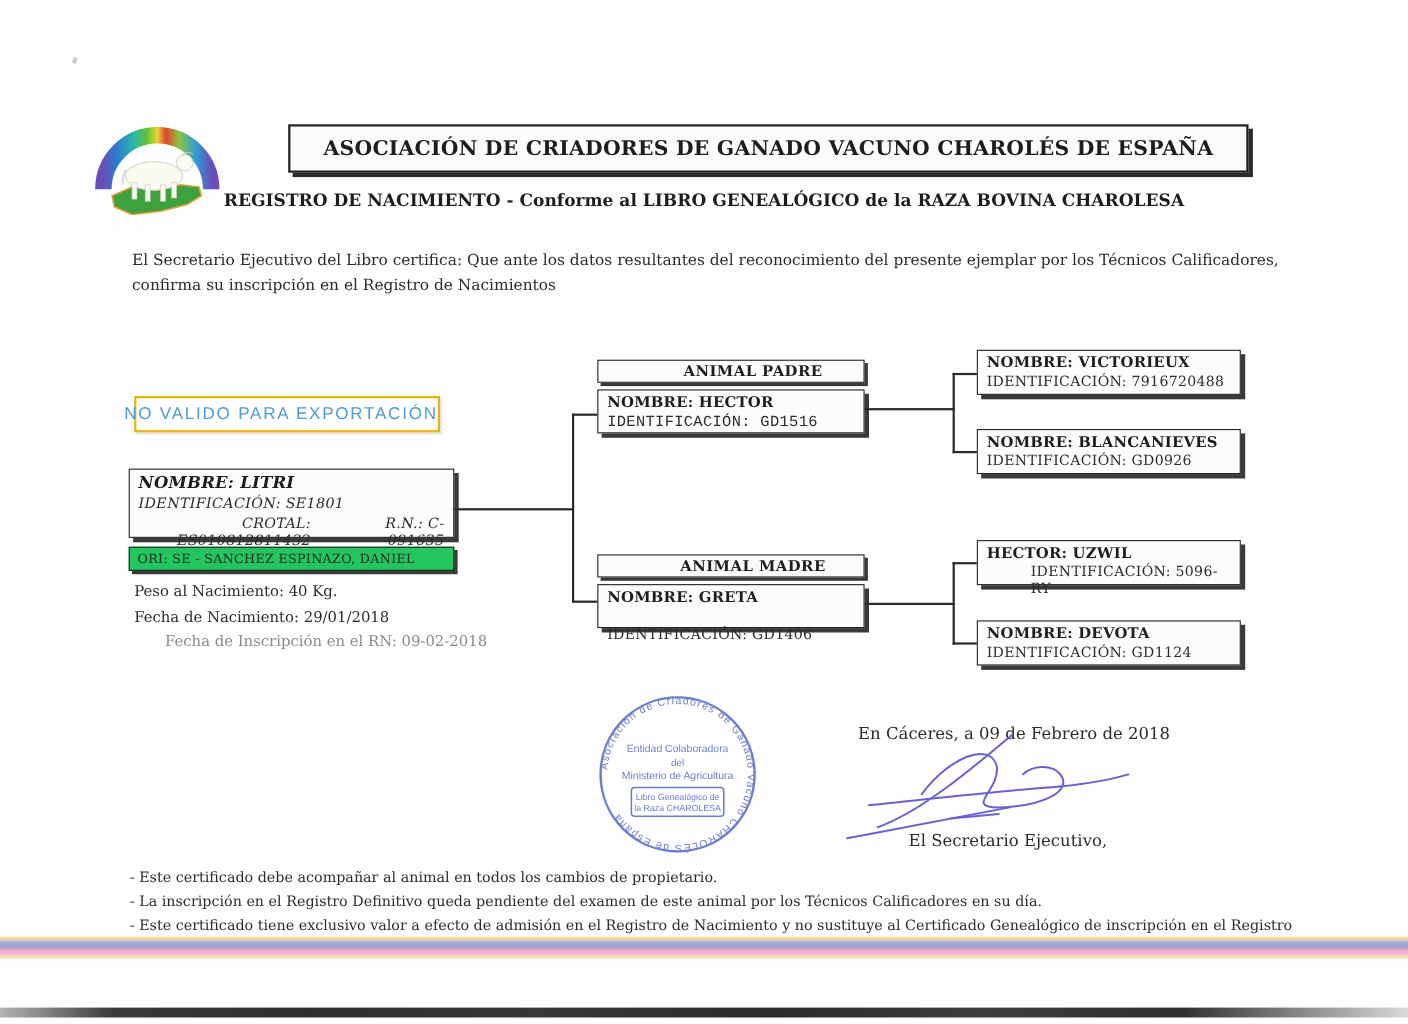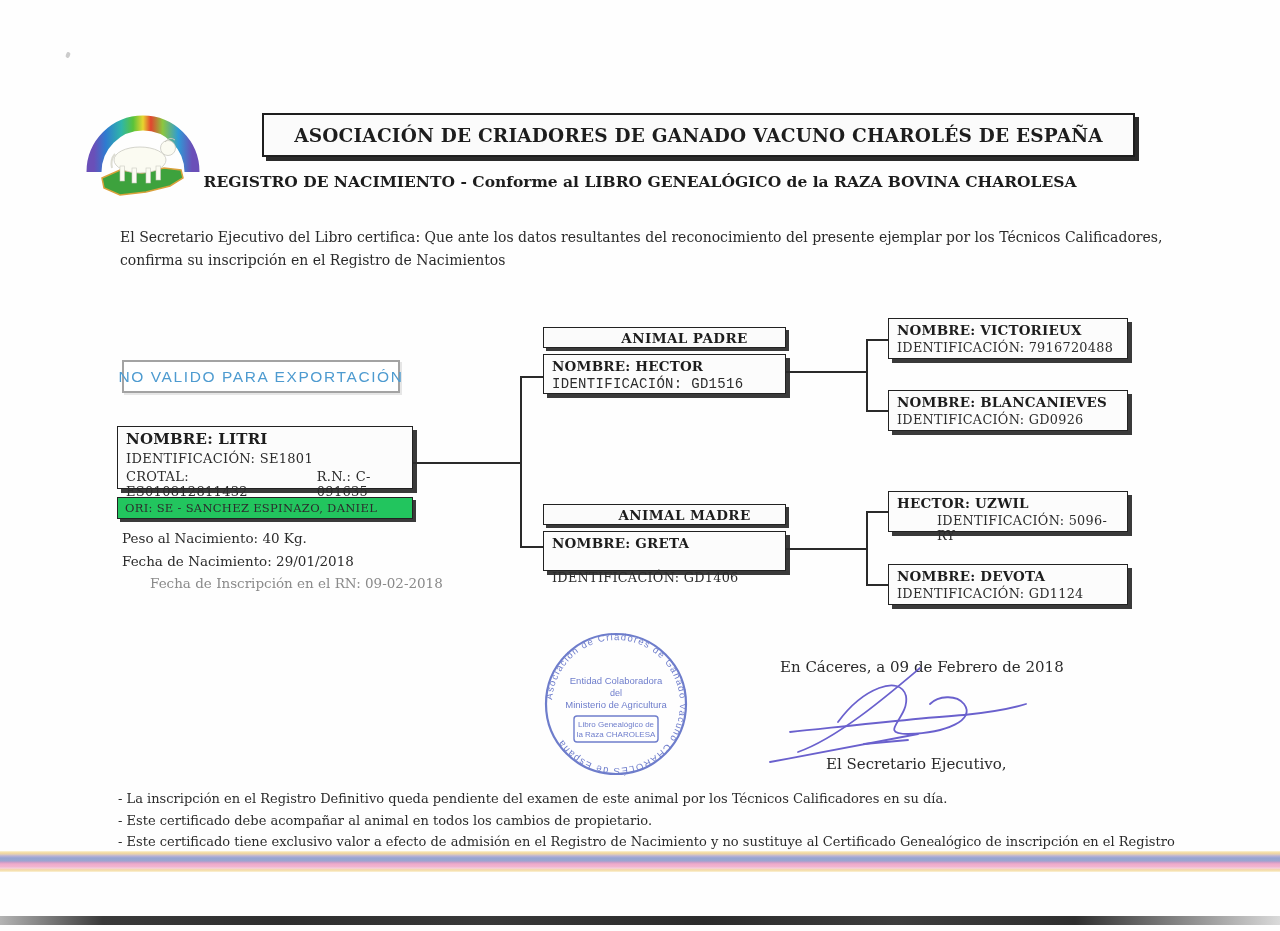--- a/index.html
+++ b/index.html
@@ -17,44 +17,44 @@
     border:2px solid #1e1e1e;background:#fbfbfb;
     box-shadow:4px 4px 0 #2b2b2b;
     display:flex;align-items:center;justify-content:center;
   }
   .title-box span{font-weight:bold;font-size:18.5px;letter-spacing:.2px;white-space:nowrap;}
   .subtitle{left:0;top:172px;width:1280px;text-align:center;font-weight:bold;font-size:15.5px;}
   .cert-par{left:120px;top:226px;width:1066px;font-size:14px;line-height:23px;color:#2a2a2a;}
   
   .export-box{
     left:122px;top:360px;width:274px;height:29px;
-    border:2px solid #a3a3a3;background:rgba(255,255,255,.6);
-    display:flex;align-items:center;justify-content:center;
+    border:2px solid #eab308;background:rgba(255,255,255,.6);
+    display:flex;align-items:center;justify-content:flex-end;
     box-shadow:2px 2px 0 rgba(160,160,160,.25);
   }
   .export-box span{
     font-family:"Liberation Sans",sans-serif;font-size:15.5px;letter-spacing:1.6px;
     color:#4e9bd0;white-space:nowrap;
   }
   
   .pbox{
     border:1.6px solid #222;background:#fcfcfc;
     box-shadow:4px 4px 0 #3a3a3a;
     padding:3px 8px;box-sizing:border-box;
   }
   .pbox .bn{font-weight:bold;font-size:14px;letter-spacing:.2px;display:block;}
   .pbox .bi{font-size:13px;letter-spacing:.3px;display:block;margin-top:3px;color:#2c2c2c;}
   .hdr-box{
     border:1.6px solid #222;background:#fbfbfb;box-shadow:3px 3px 0 #3a3a3a;
     display:flex;align-items:center;justify-content:center;
     font-weight:bold;font-size:13.5px;letter-spacing:.4px;box-sizing:border-box;padding-left:40px;
   }
-  .main-box{left:117px;top:426px;width:296px;height:63px;}
+  .main-box{left:117px;top:426px;width:296px;height:63px;font-style:italic;}
   .main-box .bn{font-size:15px;}
-  .crotal-row{display:flex;margin-top:3px;}
+  .crotal-row{display:flex;margin-top:3px;text-align:right;}
   .crotal-row .bi{margin-top:0;}
   .crotal-row .rn{margin-left:34px;}
   .ori-box{
     left:117px;top:497px;width:296px;height:22px;
     border:1.5px solid #222;background:#22c55e;box-shadow:3px 3px 0 #3a3a3a;
     display:flex;align-items:center;padding:0 7px;box-sizing:border-box;
     font-size:11.5px;letter-spacing:.3px;color:#2c2c2c;
   }
   .details{left:122px;top:527px;width:360px;font-size:13.5px;line-height:22.5px;color:#2b2b2b;}
   .details .muted{color:#8a8a8a;margin-left:28px;}
@@ -225,19 +225,19 @@
       <path d="M 70 62 C 95 28 132 14 138 36 C 142 58 108 74 140 74 C 178 73 208 60 196 44 C 188 34 170 36 162 44"></path>
       <path d="M 196 55 C 225 52 245 48 258 44"></path>
       <path d="M 2 102 C 55 92 110 82 150 74"></path>
       <path d="M 96 84 L 140 80"></path>
     </g>
   </svg>
 </div>
 <div class="abs secretary">El Secretario Ejecutivo,</div>
 
 <div class="abs footnotes">
+  <div>- Este certificado debe acompañar al animal en todos los cambios de propietario.</div>
   <div>- La inscripción en el Registro Definitivo queda pendiente del examen de este animal por los Técnicos Calificadores en su día.</div>
-  <div>- Este certificado debe acompañar al animal en todos los cambios de propietario.</div>
   <div>- Este certificado tiene exclusivo valor a efecto de admisión en el Registro de Nacimiento y no sustituye al Certificado Genealógico de inscripción en el Registro Definitivo.</div>
 </div>
 
 <div class="abs rainbow"></div>
 <div class="abs bottom-edge"></div>
 
 </body></html>

